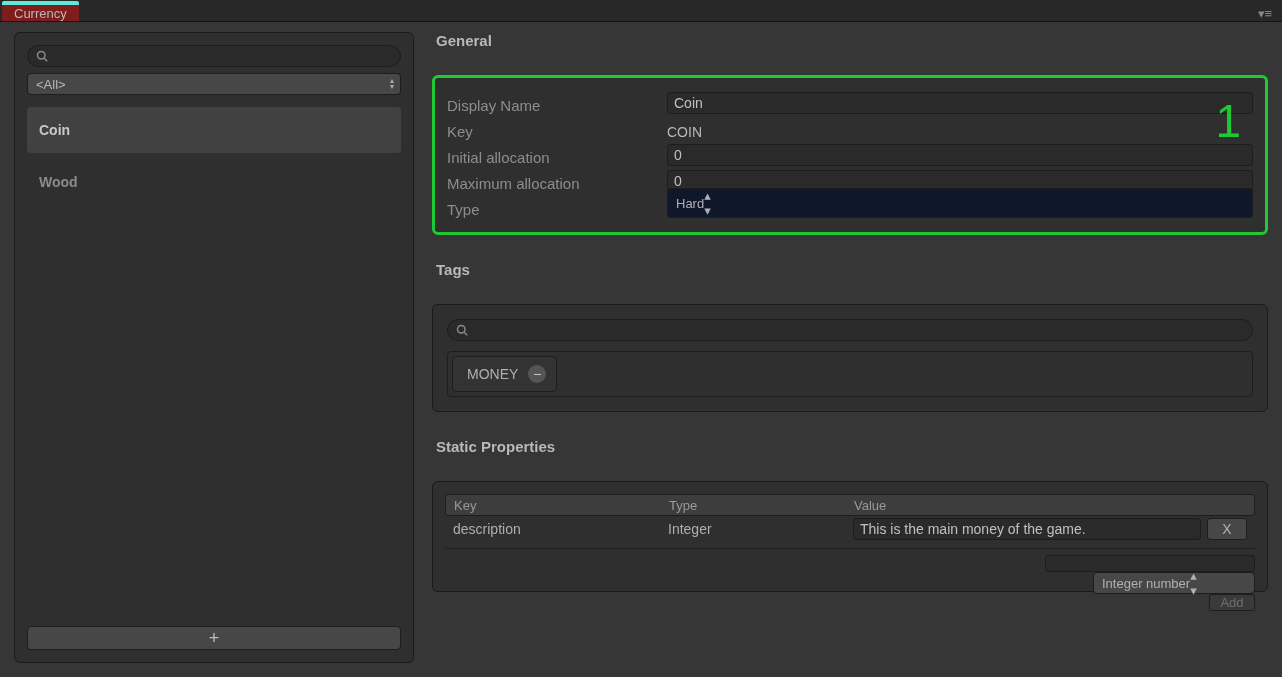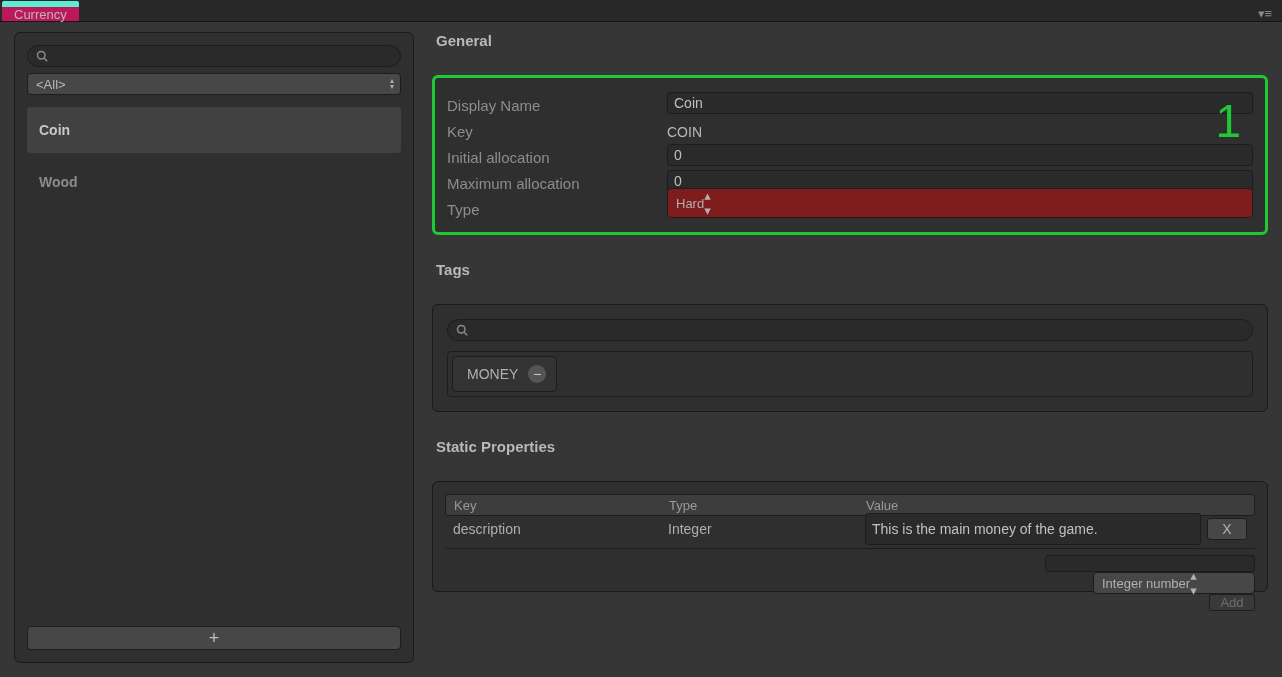--- a/index.html
+++ b/index.html
@@ -16,25 +16,25 @@
   height:22px;
   background:#282828;
   display:flex; align-items:flex-end;
   border-bottom:1px solid #151515;
   padding-left:2px;
   position:relative;
 }
 .tab {
   height:20px;
   padding:0 12px;
-  background:#be185d;
+  background:#7f1d1d;
   color:#b8b8b8;
   font-size:13px;
   display:flex; align-items:center;
-  border-top:6px solid #5eead4;
+  border-top:4px solid #5eead4;
   border-radius:2px 2px 0 0;
   cursor:default;
 }
 .tab-options {
   margin-left:auto;
   margin-right:10px;
   font-size:13px;
   color:#888;
   cursor:pointer;
 }
@@ -140,21 +140,21 @@
   border:1px solid #1d1d1d;
   border-radius:3px;
   color:#c0c0c0;
   padding:0 6px;
   font-size:14px;
   font-family:inherit;
   outline:none;
 }
 .type-dropdown {
   flex:1; height:30px;
-  background:#7f1d1d;
+  background:#0f172a;
   border:1px solid #1d1d1d;
   border-radius:4px;
   color:#b0b0b0;
   display:flex; align-items:center; padding:0 8px;
   font-size:13px;
   position:relative;
   cursor:pointer;
 }
 .tags-box { padding:14px; }
 .tag-chip {
@@ -184,26 +184,26 @@
   display:flex;
   background:#3d3d3d;
   border:1px solid #1d1d1d;
   border-radius:3px;
   height:22px;
   font-size:13px;
   color:#9a9a9a;
 }
 .col-key { width:215px; padding:0 8px; display:flex; align-items:center; }
 .col-type { width:185px; padding:0 8px; display:flex; align-items:center; }
-.col-value { flex:1; padding:0 8px; display:flex; align-items:center; position:relative;margin-left:12px; }
+.col-value { flex:1; padding:0 8px; display:flex; align-items:center; position:relative; }
 .table-row { display:flex; height:26px; align-items:center; color:#aeaeae; }
 .table-row .col-value { justify-content:space-between; }
 .value-input {
   flex:1; background:#2a2a2a; border:1px solid #1d1d1d; border-radius:3px;
-  height:32px; color:#c0c0c0; padding:0 6px; font-family:inherit; font-size:14px; outline:none;
+  height:22px; color:#c0c0c0; padding:0 6px; font-family:inherit; font-size:14px; outline:none;
   margin-right:6px;
 }
 .x-btn {
   width:40px; height:22px;
   background:#474747; border:1px solid #1d1d1d;
   border-radius:3px;
   display:flex; align-items:center; justify-content:center;
   color:#b0b0b0; cursor:pointer;
 }
 .divider { height:1px; background:#1d1d1d; margin:6px 0; }

